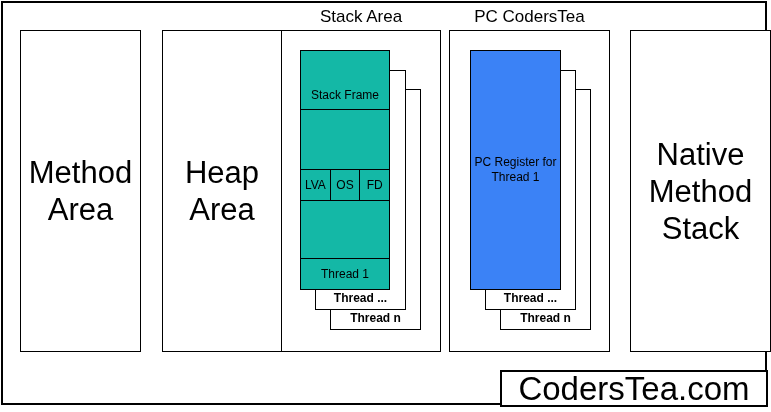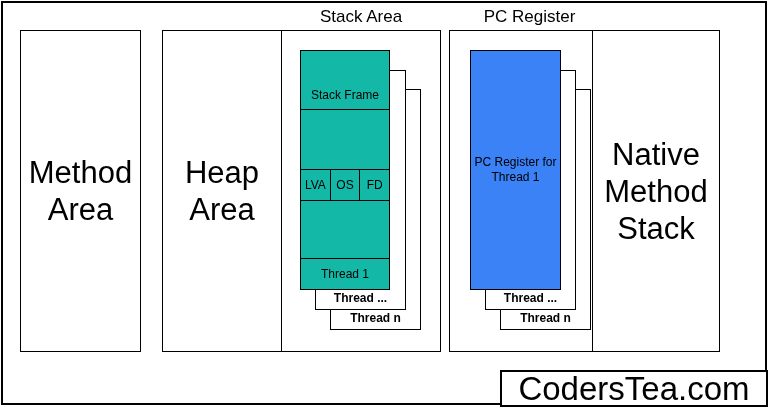--- a/index.html
+++ b/index.html
@@ -39,21 +39,21 @@
     display: flex; align-items: center; justify-content: center;
     text-align: center;
   }
   .area-label {
     font-size: 31px; line-height: 37px;
   }
   .box-method { left: 20px;  width: 121px; }
   .box-heap   { left: 162px; width: 120px; }
   .box-stack  { left: 281px; width: 160px; }
   .box-pc     { left: 449px; width: 161px; }
-  .box-native { left: 592px; width: 128px; }
+  .box-native { left: 630px; width: 141px; }
 
   
   .thread-box {
     border: 1.3px solid #000000;
     background: #ffffff;
     display: flex; flex-direction: column; justify-content: flex-end;
   }
   .thread-strip {
     height: 20px; line-height: 19px;
     font-size: 12px; text-align: center; font-weight: bold;
@@ -106,21 +106,21 @@
   }
 </style>
 </head>
 <body>
 
 <div class="canvas">
 
   <div class="abs frame"></div>
 
   <div class="abs col-title title-stack">Stack Area</div>
-  <div class="abs col-title title-pc">PC Register</div>
+  <div class="abs col-title title-pc">PC CodersTea</div>
 
   <div class="abs area-box box-method">
     <div class="area-label">Method Area</div>
   </div>
 
   <div class="abs area-box box-heap">
     <div class="area-label">Heap Area</div>
   </div>
 
   <div class="abs area-box box-stack"></div>

